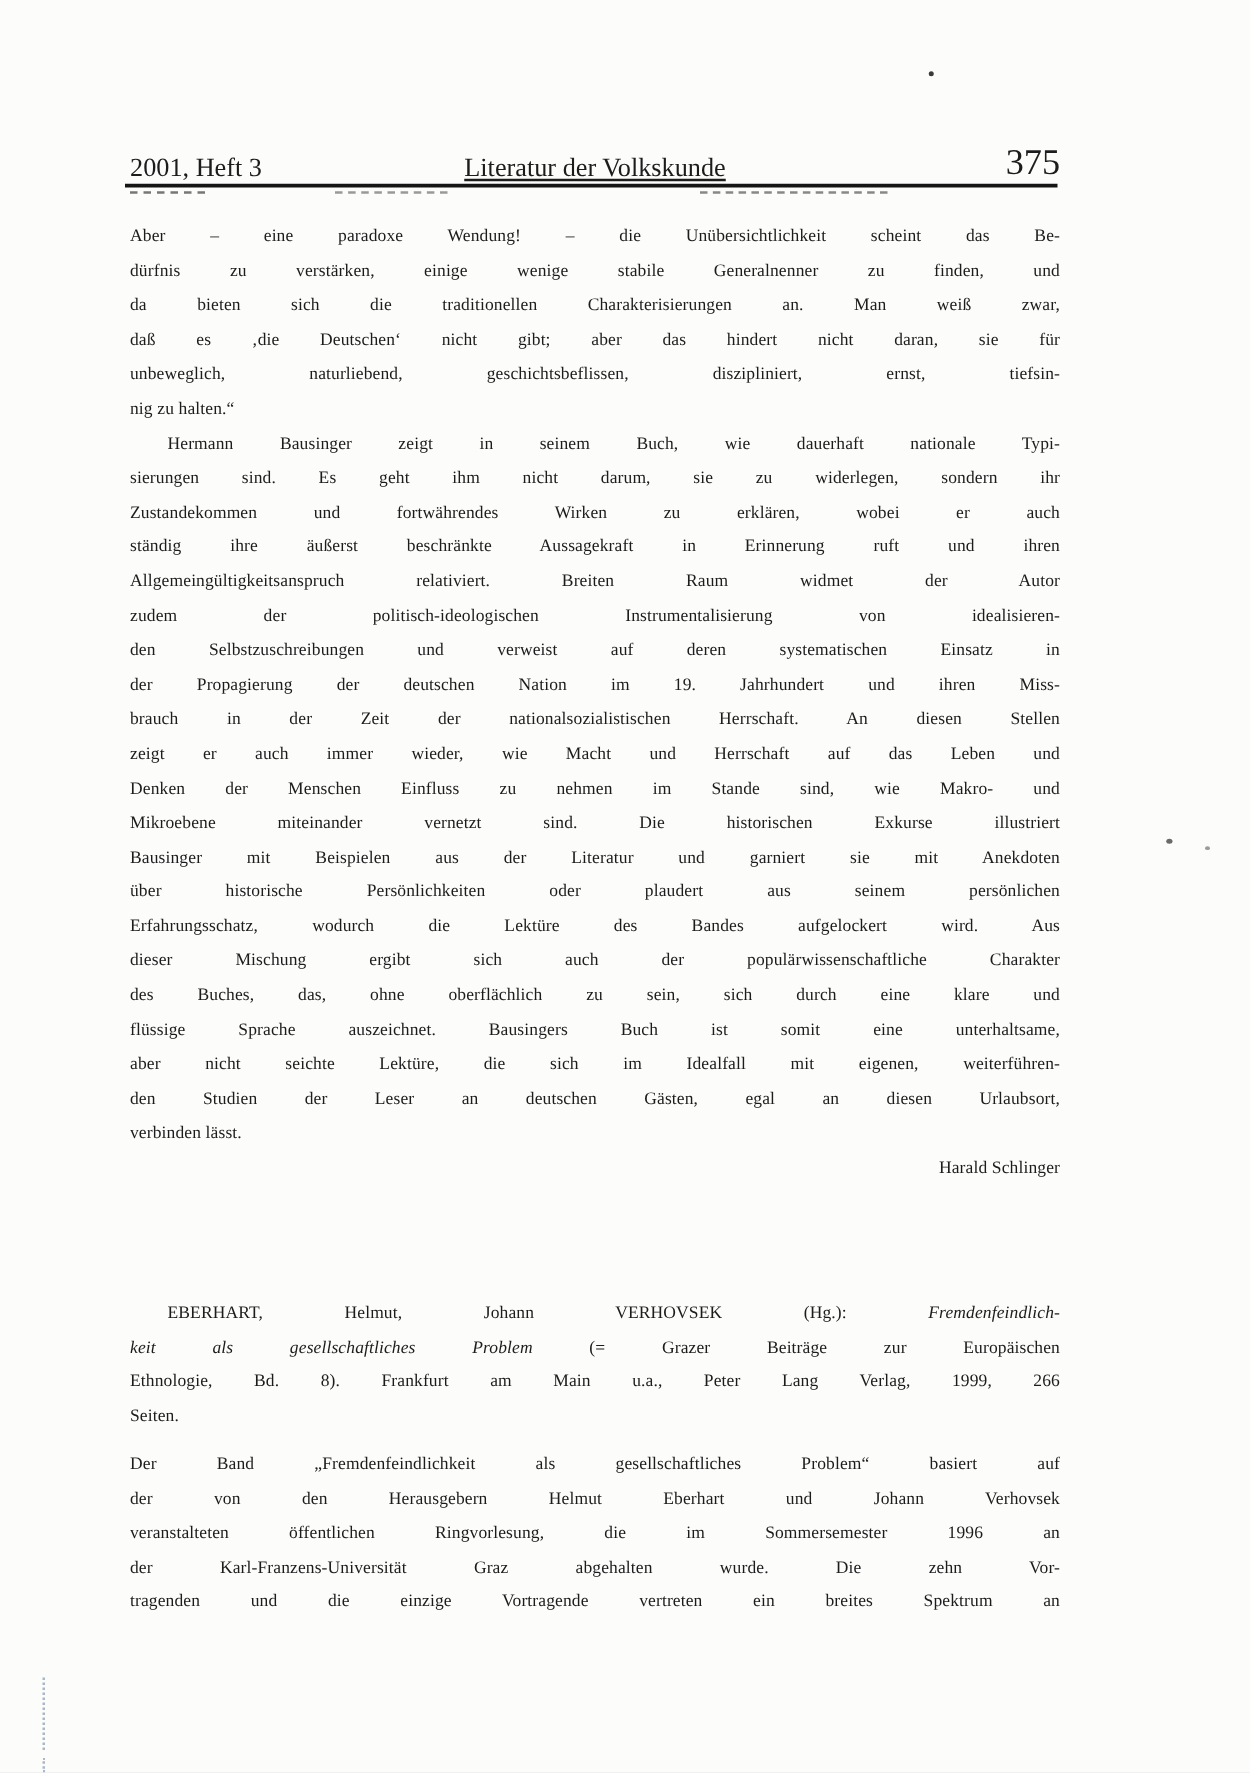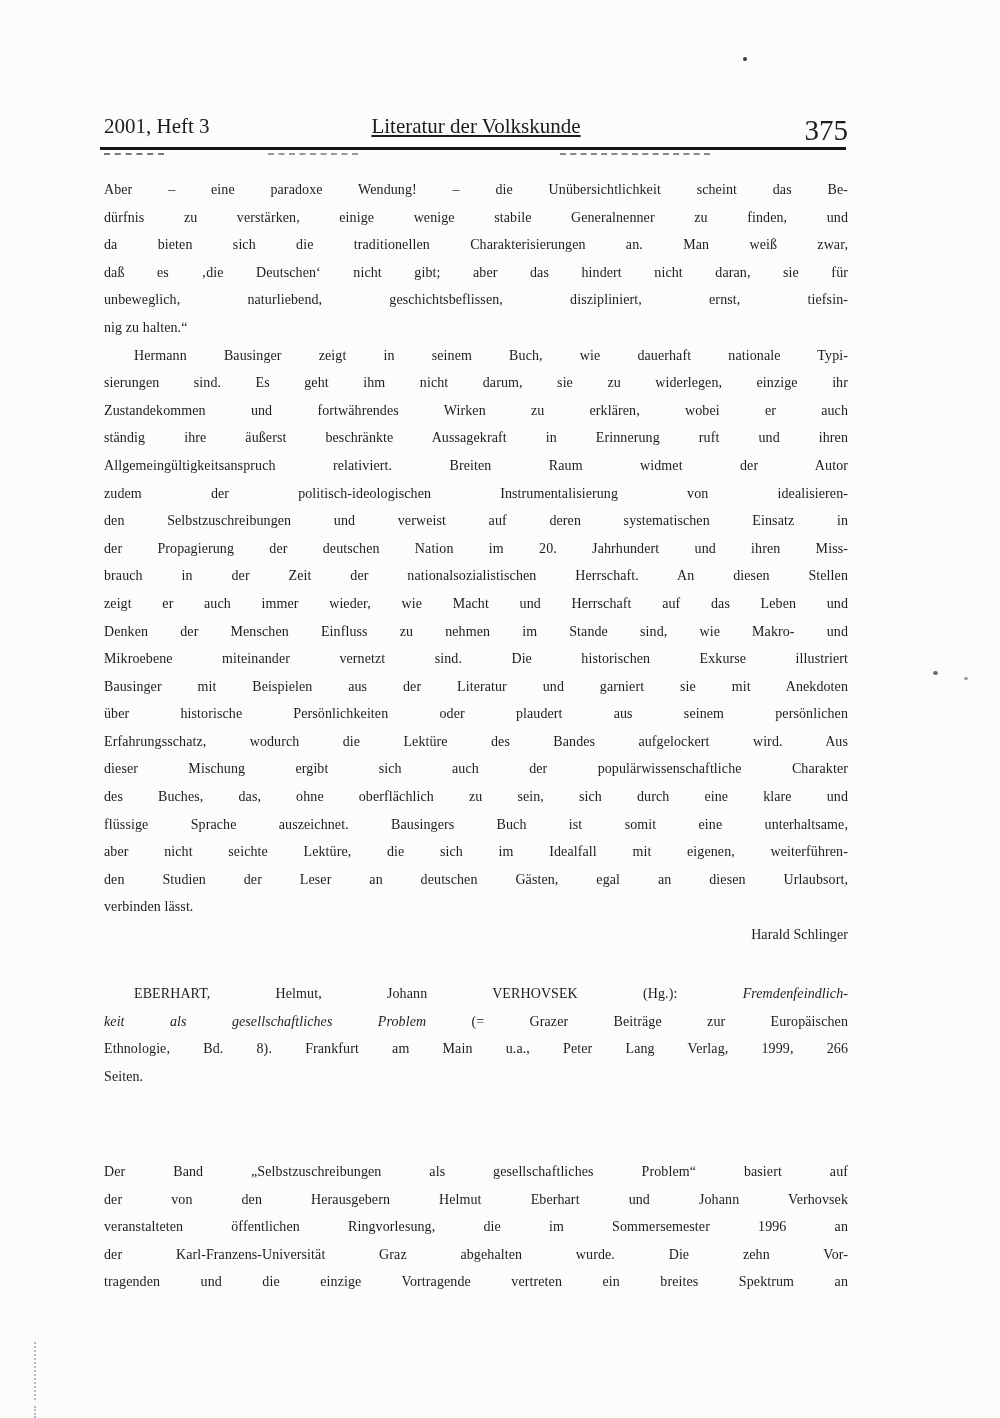--- a/index.html
+++ b/index.html
@@ -13,42 +13,42 @@
     width:1000px;height:1418px;
     margin:0 auto;
     background:var(--paper);
     font-family:"Liberation Serif","DejaVu Serif",serif;
     color:var(--ink);
     overflow:hidden;
   }
   
   #running-head{
     position:absolute;left:104px;top:114px;width:744px;
-    display:flex;align-items:flex-start;
+    display:flex;align-items:flex-end;
     font-size:21px;
   }
   #running-head .left{flex:1;text-align:left;}
   #running-head .center{flex:1.4;text-align:center;text-decoration:underline;}
   #running-head .right{flex:1;text-align:right;font-size:29px;}
   #head-rule{
     position:absolute;left:100px;top:147px;width:746px;height:3px;
     background:#151515;
   }
   .rule-frag{position:absolute;background:transparent;border-top:2px dashed #777;}
   #rule-frag-1{left:104px;top:153px;width:60px;}
   #rule-frag-2{left:268px;top:153px;width:90px;border-top-color:#999;}
   #rule-frag-3{left:560px;top:153px;width:150px;border-top-color:#888;}
   
   .textblock{
     position:absolute;left:104px;width:744px;
     font-size:14px;line-height:27.6px;
     letter-spacing:.1px;
   }
   #block-a{top:176px;}
-  #block-b{top:980px;}
+  #block-b{top:1037px;}
   #block-c{top:1158px;}
   .tl{text-align:justify;text-align-last:justify;white-space:nowrap;}
   .tl.tl-last{text-align-last:left;}
   .tl.tl-indent{padding-left:30px;}
   .tl i{font-style:italic;}
   .signature{text-align:right;}
   
   .speck{position:absolute;border-radius:50%;}
   #speck-top{left:743px;top:57px;width:4px;height:4px;background:#3a3a3a;}
   #speck-r1{left:933px;top:671px;width:5px;height:4px;background:#6a6a6a;}
@@ -76,27 +76,27 @@
     <div>
         <div class="tl"><span>Aber – eine paradoxe Wendung! – die Unübersichtlichkeit scheint das Be-</span></div>
         <div class="tl"><span>dürfnis zu verstärken, einige wenige stabile Generalnenner zu finden, und</span></div>
         <div class="tl"><span>da bieten sich die traditionellen Charakterisierungen an. Man weiß zwar,</span></div>
         <div class="tl"><span>daß es ‚die Deutschen‘ nicht gibt; aber das hindert nicht daran, sie für</span></div>
         <div class="tl"><span>unbeweglich, naturliebend, geschichtsbeflissen, diszipliniert, ernst, tiefsin-</span></div>
         <div class="tl tl-last"><span>nig zu halten.“</span></div>
       </div>
     <div>
         <div class="tl tl-indent"><span>Hermann Bausinger zeigt in seinem Buch, wie dauerhaft nationale Typi-</span></div>
-        <div class="tl"><span>sierungen sind. Es geht ihm nicht darum, sie zu widerlegen, einzige ihr</span></div>
+        <div class="tl"><span>sierungen sind. Es geht ihm nicht darum, sie zu widerlegen, sondern ihr</span></div>
         <div class="tl"><span>Zustandekommen und fortwährendes Wirken zu erklären, wobei er auch</span></div>
         <div class="tl"><span>ständig ihre äußerst beschränkte Aussagekraft in Erinnerung ruft und ihren</span></div>
         <div class="tl"><span>Allgemeingültigkeitsanspruch relativiert. Breiten Raum widmet der Autor</span></div>
         <div class="tl"><span>zudem der politisch-ideologischen Instrumentalisierung von idealisieren-</span></div>
         <div class="tl"><span>den Selbstzuschreibungen und verweist auf deren systematischen Einsatz in</span></div>
-        <div class="tl"><span>der Propagierung der deutschen Nation im 20. Jahrhundert und ihren Miss-</span></div>
+        <div class="tl"><span>der Propagierung der deutschen Nation im 19. Jahrhundert und ihren Miss-</span></div>
         <div class="tl"><span>brauch in der Zeit der nationalsozialistischen Herrschaft. An diesen Stellen</span></div>
         <div class="tl"><span>zeigt er auch immer wieder, wie Macht und Herrschaft auf das Leben und</span></div>
         <div class="tl"><span>Denken der Menschen Einfluss zu nehmen im Stande sind, wie Makro- und</span></div>
         <div class="tl"><span>Mikroebene miteinander vernetzt sind. Die historischen Exkurse illustriert</span></div>
         <div class="tl"><span>Bausinger mit Beispielen aus der Literatur und garniert sie mit Anekdoten</span></div>
         <div class="tl"><span>über historische Persönlichkeiten oder plaudert aus seinem persönlichen</span></div>
         <div class="tl"><span>Erfahrungsschatz, wodurch die Lektüre des Bandes aufgelockert wird. Aus</span></div>
         <div class="tl"><span>dieser Mischung ergibt sich auch der populärwissenschaftliche Charakter</span></div>
         <div class="tl"><span>des Buches, das, ohne oberflächlich zu sein, sich durch eine klare und</span></div>
         <div class="tl"><span>flüssige Sprache auszeichnet. Bausingers Buch ist somit eine unterhaltsame,</span></div>
@@ -108,21 +108,21 @@
   </div>
 
   <div id="block-b" class="textblock">
       <div class="tl tl-indent"><span>EBERHART, Helmut, Johann VERHOVSEK (Hg.): </span><i>Fremdenfeindlich-</i></div>
       <div class="tl"><i>keit als gesellschaftliches Problem</i><span> (= Grazer Beiträge zur Europäischen</span></div>
       <div class="tl"><span>Ethnologie, Bd. 8). Frankfurt am Main u.a., Peter Lang Verlag, 1999, 266</span></div>
       <div class="tl tl-last"><span>Seiten.</span></div>
     </div>
 
   <div id="block-c" class="textblock">
-      <div class="tl"><span>Der Band „Selbstzuschreibungen als gesellschaftliches Problem“ basiert auf</span></div>
+      <div class="tl"><span>Der Band „Fremdenfeindlichkeit als gesellschaftliches Problem“ basiert auf</span></div>
       <div class="tl"><span>der von den Herausgebern Helmut Eberhart und Johann Verhovsek</span></div>
       <div class="tl"><span>veranstalteten öffentlichen Ringvorlesung, die im Sommersemester 1996 an</span></div>
       <div class="tl"><span>der Karl-Franzens-Universität Graz abgehalten wurde. Die zehn Vor-</span></div>
       <div class="tl"><span>tragenden und die einzige Vortragende vertreten ein breites Spektrum an</span></div>
     </div>
 
   <div class="speck" id="speck-top"></div>
   <div class="speck" id="speck-r1"></div>
   <div class="speck" id="speck-r2"></div>
   <div class="blue-dots" id="blue-dots-1"></div>

